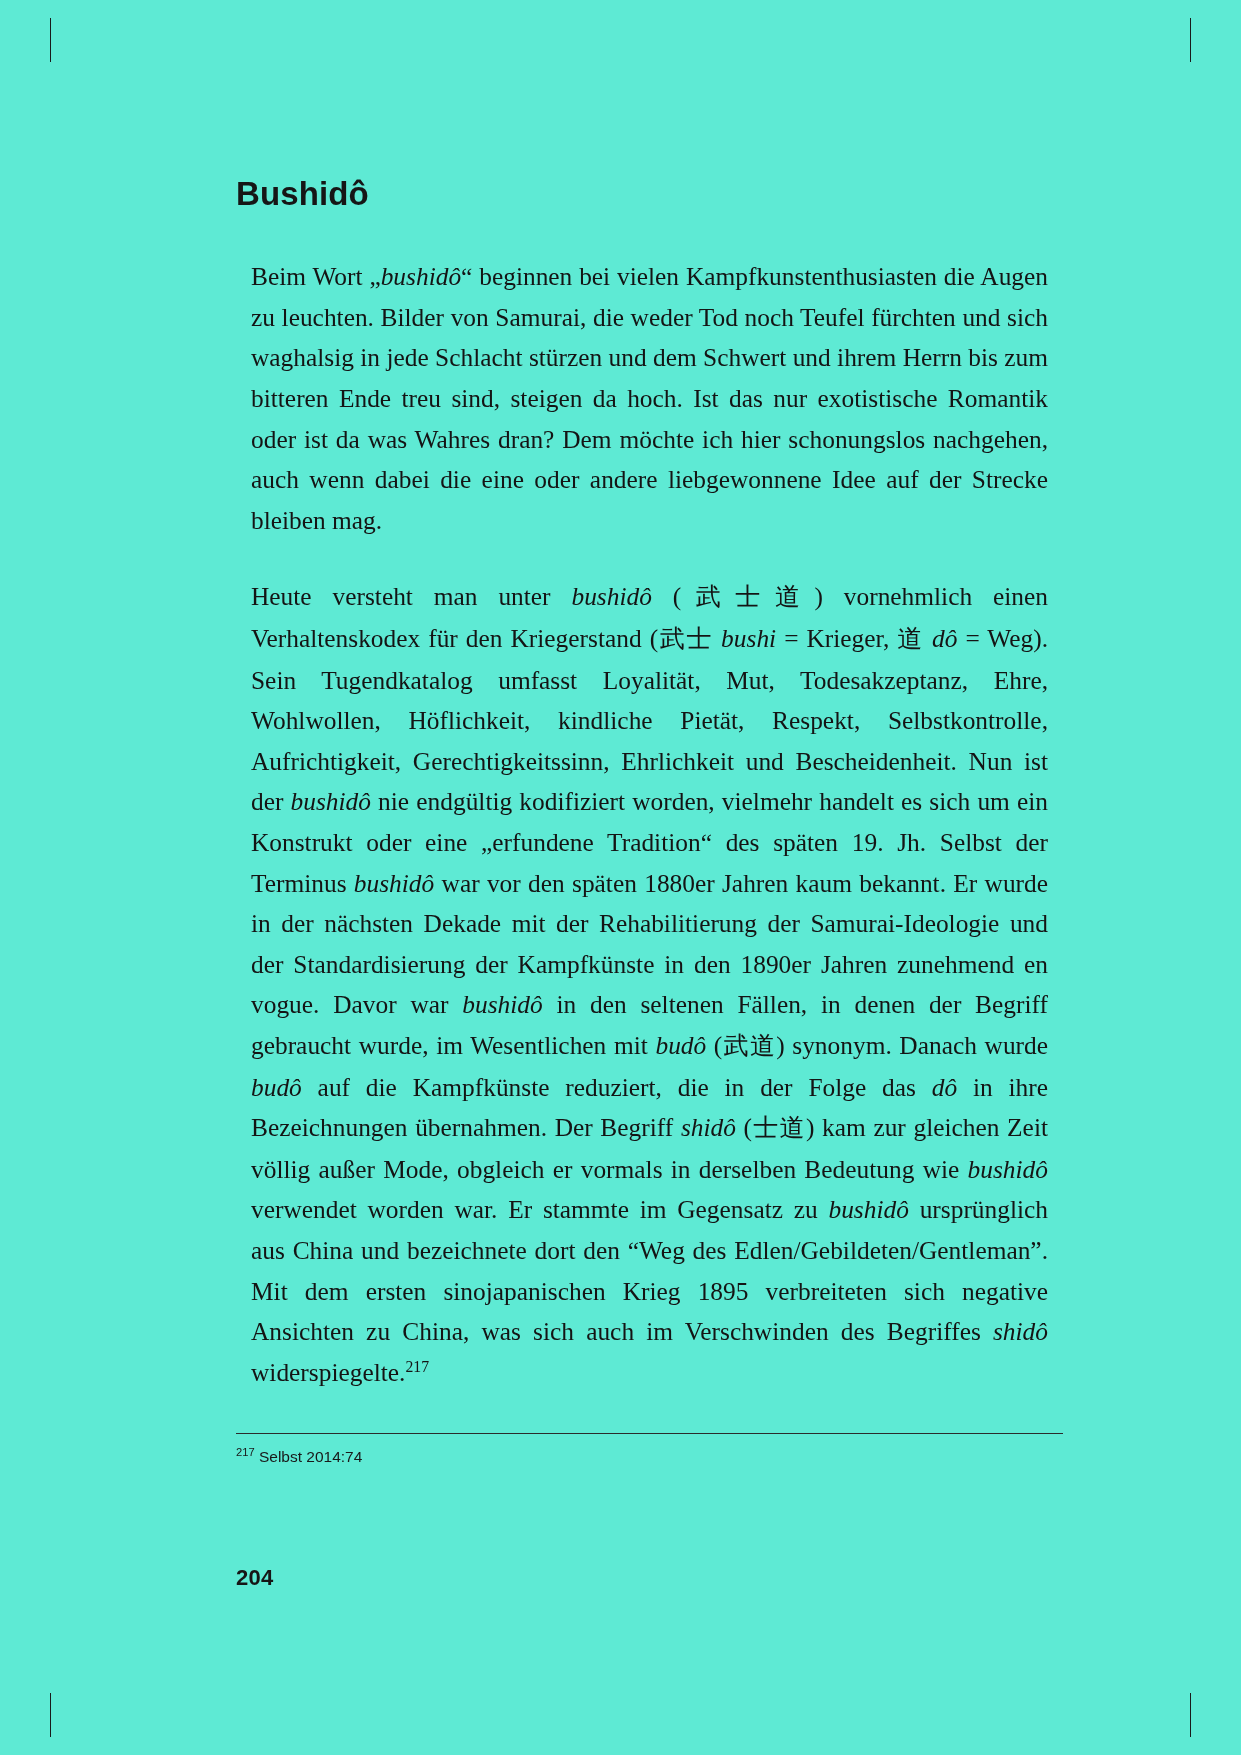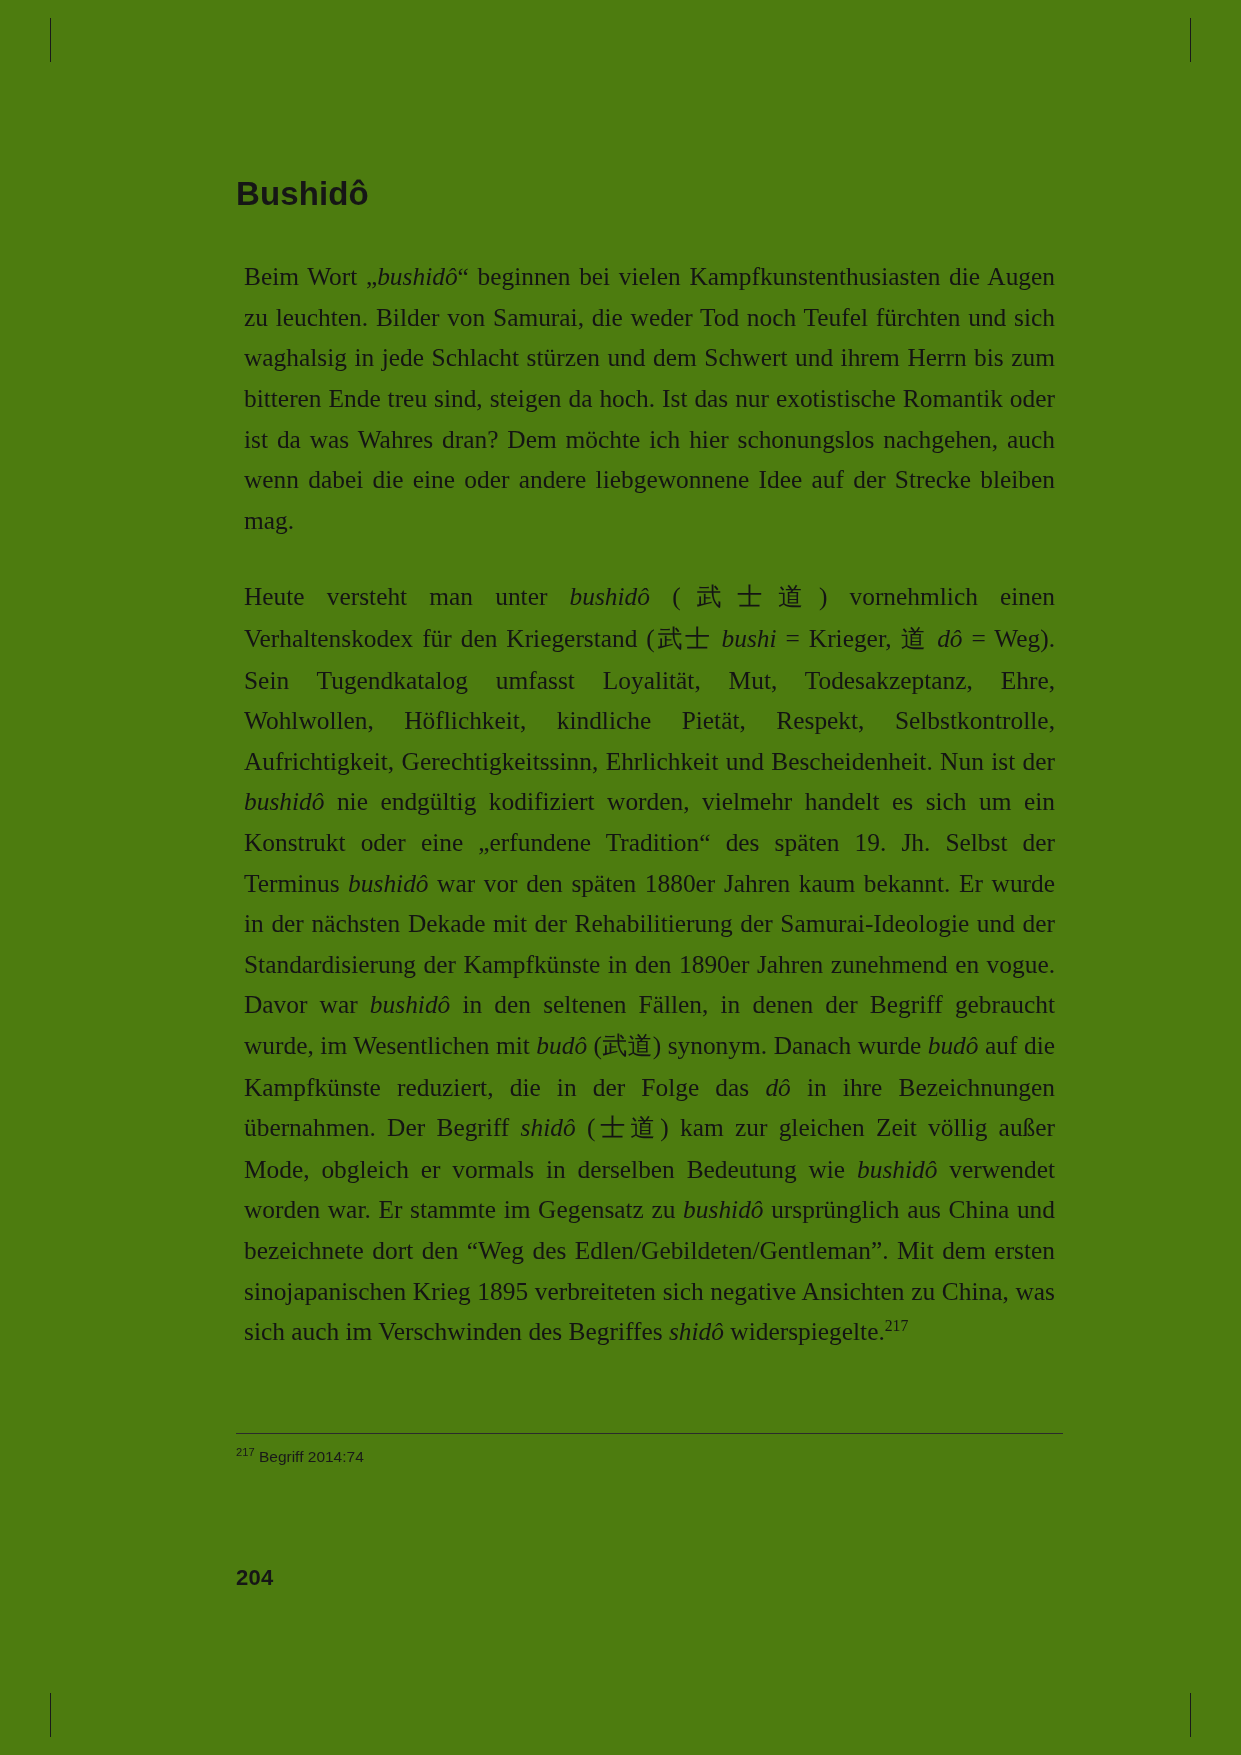--- a/index.html
+++ b/index.html
@@ -5,21 +5,21 @@
   html, body {
     margin: 0;
     padding: 0;
     background: #ffffff;
   }
 
   .page {
     position: relative;
     width: 1241px;
     height: 1755px;
-    background: #4d7c0f;
+    background: #5eead4;
     overflow: hidden;
     box-sizing: border-box;
   }
 
   
   .crop-mark {
     position: absolute;
     background: #1a1a1a;
   }
   .crop-v { width: 1px; height: 44px; }
@@ -47,21 +47,21 @@
     margin: 0 0 44px 0;
   }
 
   .body-par {
     font-family: "Liberation Serif", "DejaVu Serif", serif;
     font-size: 25.4px;
     line-height: 40.6px;
     color: #141414;
     text-align: justify;
     text-justify: inter-word;
-    margin: 8px;
+    margin: 15px;
     hyphens: manual;
     -webkit-hyphens: manual;
   }
 
   .body-par + .body-par {
     margin-top: 36px;
   }
 
   .body-par i,
   .body-par em {
@@ -134,18 +134,18 @@
   <div class="content">
     <h1 class="page-heading">Bushidô</h1>
 
     <p class="body-par"><span>Beim Wort „</span><i>bushidô</i><span>“ beginnen bei vielen Kampfkunstenthusiasten die Augen zu leuchten. Bilder von Samurai, die weder Tod noch Teufel fürchten und sich waghalsig in jede Schlacht stürzen und dem Schwert und ihrem Herrn bis zum bitteren Ende treu sind, steigen da hoch. Ist das nur exotistische Romantik oder ist da was Wahres dran? Dem möchte ich hier schonungslos nachgehen, auch wenn dabei die eine oder andere liebgewonnene Idee auf der Strecke bleiben mag.</span></p>
 
     <p class="body-par"><span>Heute versteht man unter </span><i>bushidô</i><span> (</span><span class="jp">武士道</span><span>) vornehmlich einen Verhaltenskodex für den Kriegerstand (</span><span class="jp">武士</span><span>  </span><i>bushi</i><span> = Krieger, </span><span class="jp">道</span><span> </span><i>dô</i><span> = Weg). Sein Tugendkatalog umfasst Loyalität, Mut, Todesakzeptanz, Ehre, Wohlwollen, Höflichkeit, kindliche Pietät, Respekt, Selbstkontrolle, Aufrichtigkeit, Gerechtigkeitssinn, Ehrlichkeit und Bescheidenheit. Nun ist der </span><i>bushidô</i><span> nie endgültig kodifiziert worden, vielmehr handelt es sich um ein Konstrukt oder eine „erfundene Tradition“ des späten 19. Jh. Selbst der Terminus </span><i>bushidô</i><span> war vor den späten 1880er Jahren kaum bekannt. Er wurde in der nächsten Dekade mit der Rehabilitierung der Samurai-Ideologie und der Standardisierung der Kampfkünste in den 1890er Jahren zunehmend en vogue. Davor war </span><i>bushidô</i><span> in den seltenen Fällen, in denen der Begriff gebraucht wurde, im Wesentlichen mit </span><i>budô</i><span> (</span><span class="jp">武道</span><span>) synonym. Danach wurde </span><i>budô</i><span> auf die Kampfkünste reduziert, die in der Folge das </span><i>dô</i><span> in ihre Bezeichnungen übernahmen. Der Begriff </span><i>shidô</i><span> (</span><span class="jp">士道</span><span>) kam zur gleichen Zeit völlig außer Mode, obgleich er vormals in derselben Bedeutung wie </span><i>bushidô</i><span> verwendet worden war. Er stammte im Gegensatz zu </span><i>bushidô</i><span> ursprünglich aus China und bezeichnete dort den “Weg des Edlen/Gebildeten/Gentleman”.  Mit dem ersten sinojapanischen Krieg 1895 verbreiteten sich negative Ansichten zu China, was sich auch im Verschwinden des Begriffes </span><i>shidô</i><span> widerspiegelte.</span><span class="fn-ref">217</span></p>
   </div>
 
   <div class="footnote-area">
     <div class="footnote-rule"></div>
-    <p class="footnote"><sup>217</sup><span> Begriff 2014:74</span></p>
+    <p class="footnote"><sup>217</sup><span> Selbst 2014:74</span></p>
   </div>
 
   <div class="folio">204</div>
 
 </div>
 
 </body></html>

